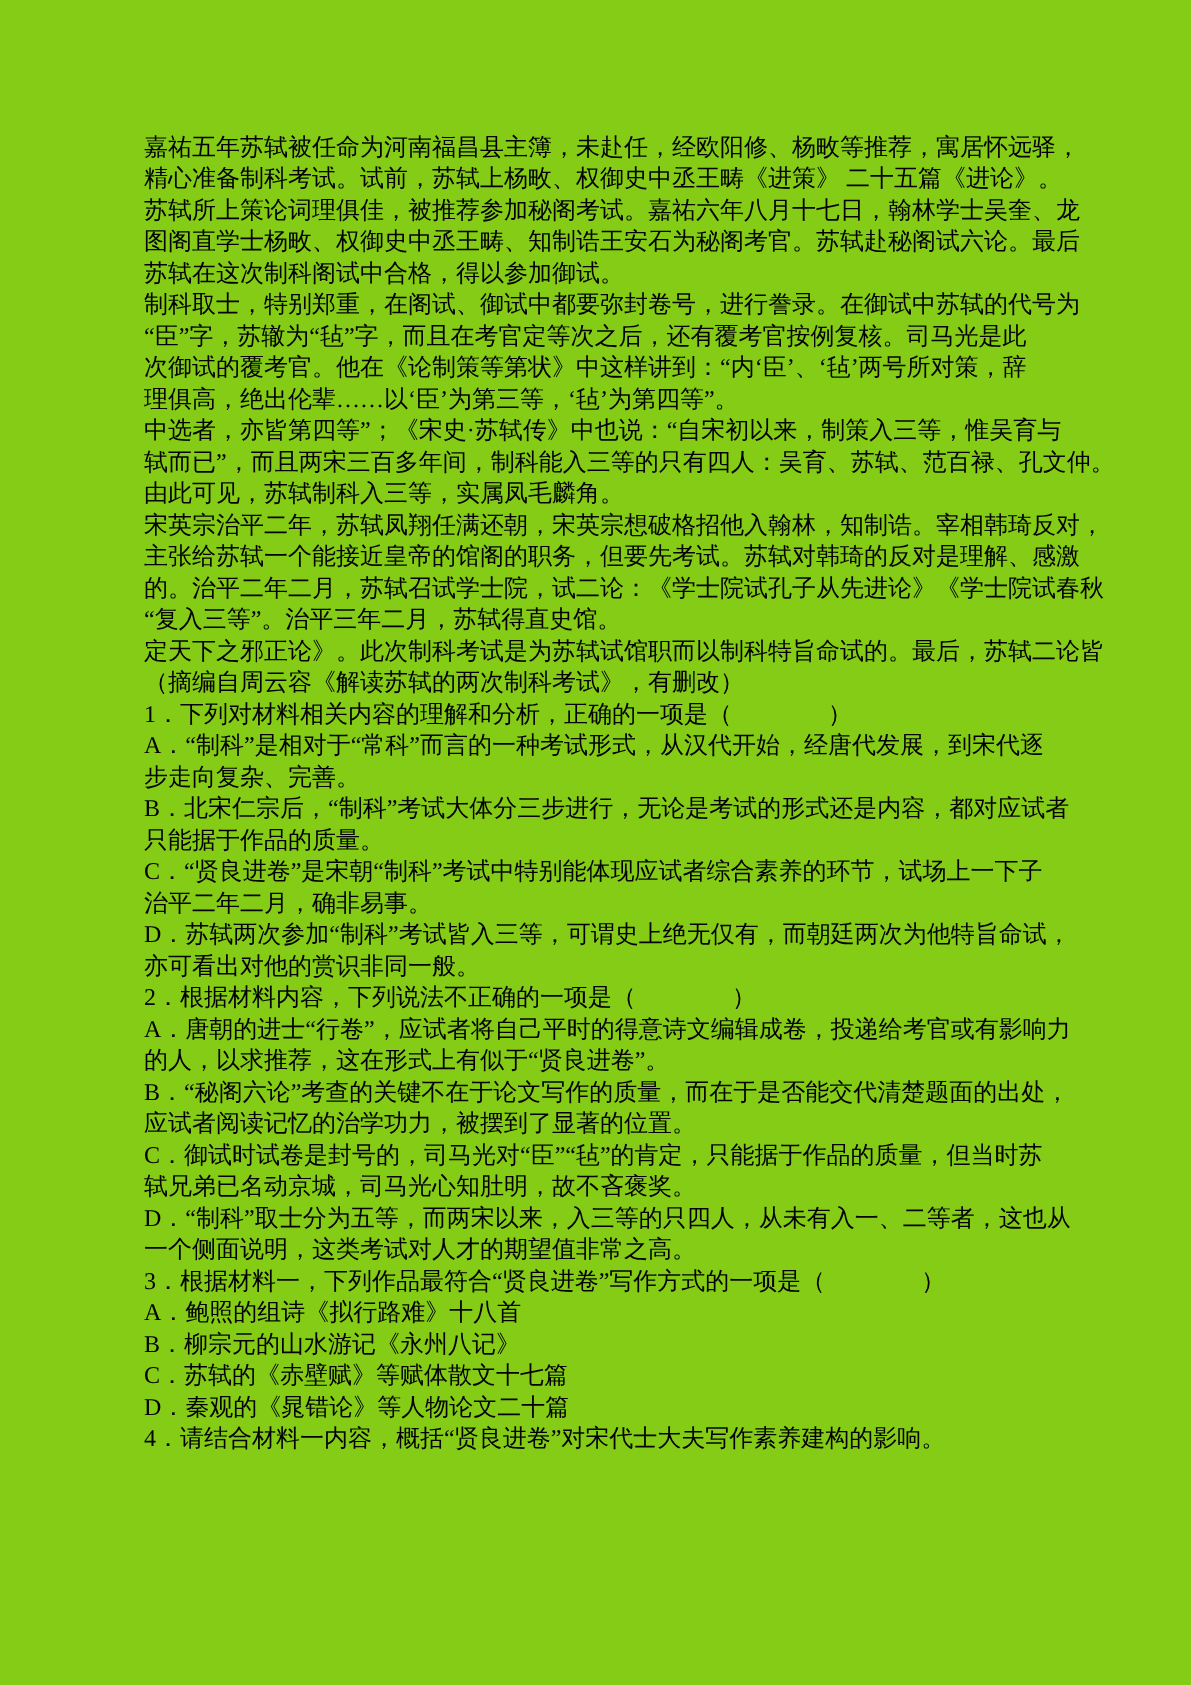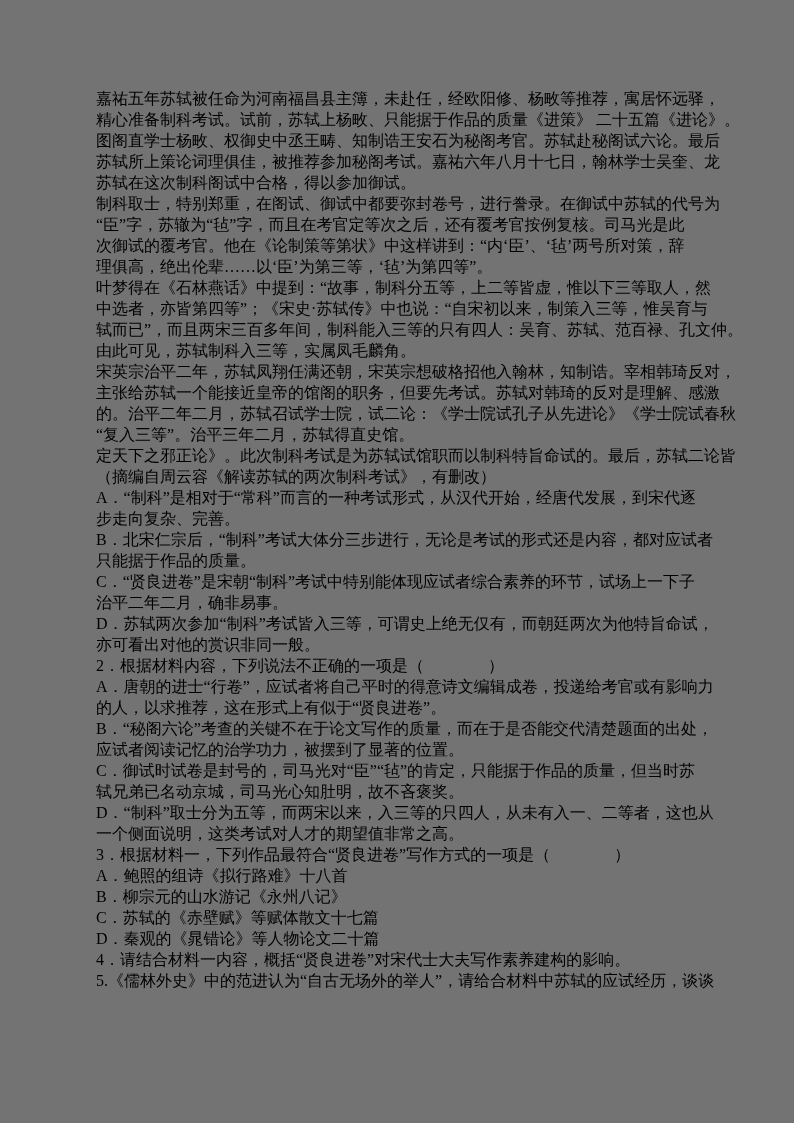--- a/index.html
+++ b/index.html
@@ -4,21 +4,21 @@
 <style>
   html, body {
     margin: 0;
     padding: 0;
     background: #ffffff;
   }
   .page {
     position: relative;
     width: 794px;
     height: 1123px;
-    background: #737373;
+    background: #84cc16;
     overflow: hidden;
     font-family: "Liberation Serif", "DejaVu Serif", serif;
     color: #000000;
   }
   .textblock {
     position: absolute;
     left: 96px;
     top: 88px;
     width: 616px;
     font-size: 16px;
@@ -29,38 +29,38 @@
     height: 21px;
     white-space: pre;
   }
 </style>
 </head>
 <body>
 
 <div class="page">
   <div class="textblock">
       <div class="line">嘉祐五年苏轼被任命为河南福昌县主簿，未赴任，经欧阳修、杨畋等推荐，寓居怀远驿，</div>
-      <div class="line">精心准备制科考试。试前，苏轼上杨畋、只能据于作品的质量《进策》 二十五篇《进论》。</div>
+      <div class="line">精心准备制科考试。试前，苏轼上杨畋、权御史中丞王畴《进策》 二十五篇《进论》。</div>
+      <div class="line">苏轼所上策论词理俱佳，被推荐参加秘阁考试。嘉祐六年八月十七日，翰林学士吴奎、龙</div>
       <div class="line">图阁直学士杨畋、权御史中丞王畴、知制诰王安石为秘阁考官。苏轼赴秘阁试六论。最后</div>
-      <div class="line">苏轼所上策论词理俱佳，被推荐参加秘阁考试。嘉祐六年八月十七日，翰林学士吴奎、龙</div>
       <div class="line">苏轼在这次制科阁试中合格，得以参加御试。</div>
       <div class="line">制科取士，特别郑重，在阁试、御试中都要弥封卷号，进行誊录。在御试中苏轼的代号为</div>
       <div class="line">“臣”字，苏辙为“毡”字，而且在考官定等次之后，还有覆考官按例复核。司马光是此</div>
       <div class="line">次御试的覆考官。他在《论制策等第状》中这样讲到：“内‘臣’、‘毡’两号所对策，辞</div>
       <div class="line">理俱高，绝出伦辈……以‘臣’为第三等，‘毡’为第四等”。</div>
-      <div class="line">叶梦得在《石林燕话》中提到：“故事，制科分五等，上二等皆虚，惟以下三等取人，然</div>
       <div class="line">中选者，亦皆第四等”；《宋史·苏轼传》中也说：“自宋初以来，制策入三等，惟吴育与</div>
       <div class="line">轼而已”，而且两宋三百多年间，制科能入三等的只有四人：吴育、苏轼、范百禄、孔文仲。</div>
       <div class="line">由此可见，苏轼制科入三等，实属凤毛麟角。</div>
       <div class="line">宋英宗治平二年，苏轼凤翔任满还朝，宋英宗想破格招他入翰林，知制诰。宰相韩琦反对，</div>
       <div class="line">主张给苏轼一个能接近皇帝的馆阁的职务，但要先考试。苏轼对韩琦的反对是理解、感激</div>
       <div class="line">的。治平二年二月，苏轼召试学士院，试二论：《学士院试孔子从先进论》《学士院试春秋</div>
       <div class="line">“复入三等”。治平三年二月，苏轼得直史馆。</div>
       <div class="line">定天下之邪正论》。此次制科考试是为苏轼试馆职而以制科特旨命试的。最后，苏轼二论皆</div>
       <div class="line">（摘编自周云容《解读苏轼的两次制科考试》，有删改）</div>
+      <div class="line">1．下列对材料相关内容的理解和分析，正确的一项是（　　　　）</div>
       <div class="line">A．“制科”是相对于“常科”而言的一种考试形式，从汉代开始，经唐代发展，到宋代逐</div>
       <div class="line">步走向复杂、完善。</div>
       <div class="line">B．北宋仁宗后，“制科”考试大体分三步进行，无论是考试的形式还是内容，都对应试者</div>
       <div class="line">只能据于作品的质量。</div>
       <div class="line">C．“贤良进卷”是宋朝“制科”考试中特别能体现应试者综合素养的环节，试场上一下子</div>
       <div class="line">治平二年二月，确非易事。</div>
       <div class="line">D．苏轼两次参加“制科”考试皆入三等，可谓史上绝无仅有，而朝廷两次为他特旨命试，</div>
       <div class="line">亦可看出对他的赏识非同一般。</div>
       <div class="line">2．根据材料内容，下列说法不正确的一项是（　　　　）</div>
       <div class="line">A．唐朝的进士“行卷”，应试者将自己平时的得意诗文编辑成卷，投递给考官或有影响力</div>
@@ -70,15 +70,14 @@
       <div class="line">C．御试时试卷是封号的，司马光对“臣”“毡”的肯定，只能据于作品的质量，但当时苏</div>
       <div class="line">轼兄弟已名动京城，司马光心知肚明，故不吝褒奖。</div>
       <div class="line">D．“制科”取士分为五等，而两宋以来，入三等的只四人，从未有入一、二等者，这也从</div>
       <div class="line">一个侧面说明，这类考试对人才的期望值非常之高。</div>
       <div class="line">3．根据材料一，下列作品最符合“贤良进卷”写作方式的一项是（　　　　）</div>
       <div class="line">A．鲍照的组诗《拟行路难》十八首</div>
       <div class="line">B．柳宗元的山水游记《永州八记》</div>
       <div class="line">C．苏轼的《赤壁赋》等赋体散文十七篇</div>
       <div class="line">D．秦观的《晁错论》等人物论文二十篇</div>
       <div class="line">4．请结合材料一内容，概括“贤良进卷”对宋代士大夫写作素养建构的影响。</div>
-      <div class="line">5.《儒林外史》中的范进认为“自古无场外的举人”，请给合材料中苏轼的应试经历，谈谈</div>
     </div>
 </div>
 
 </body></html>

